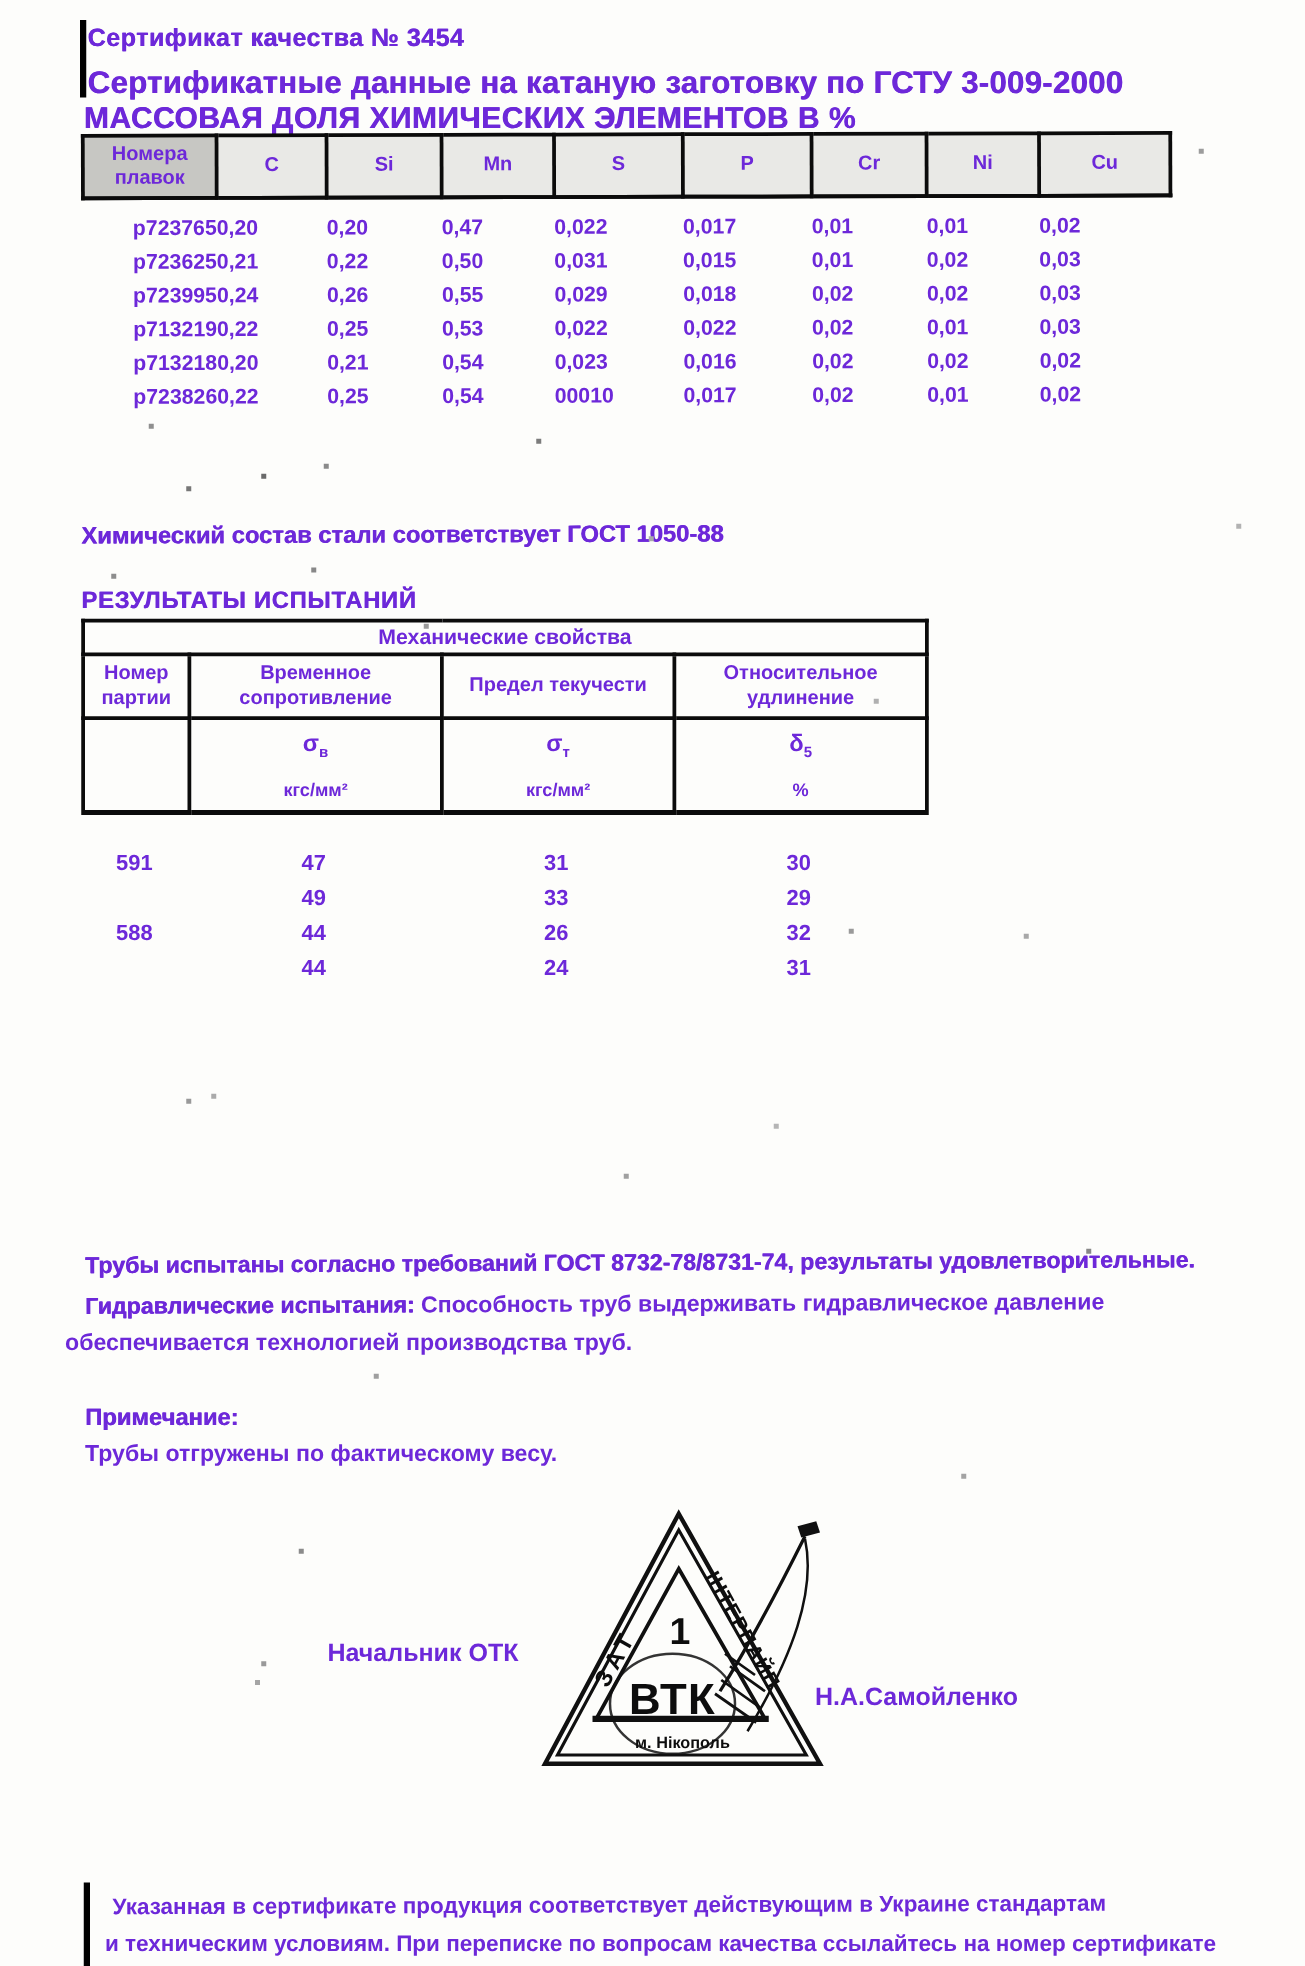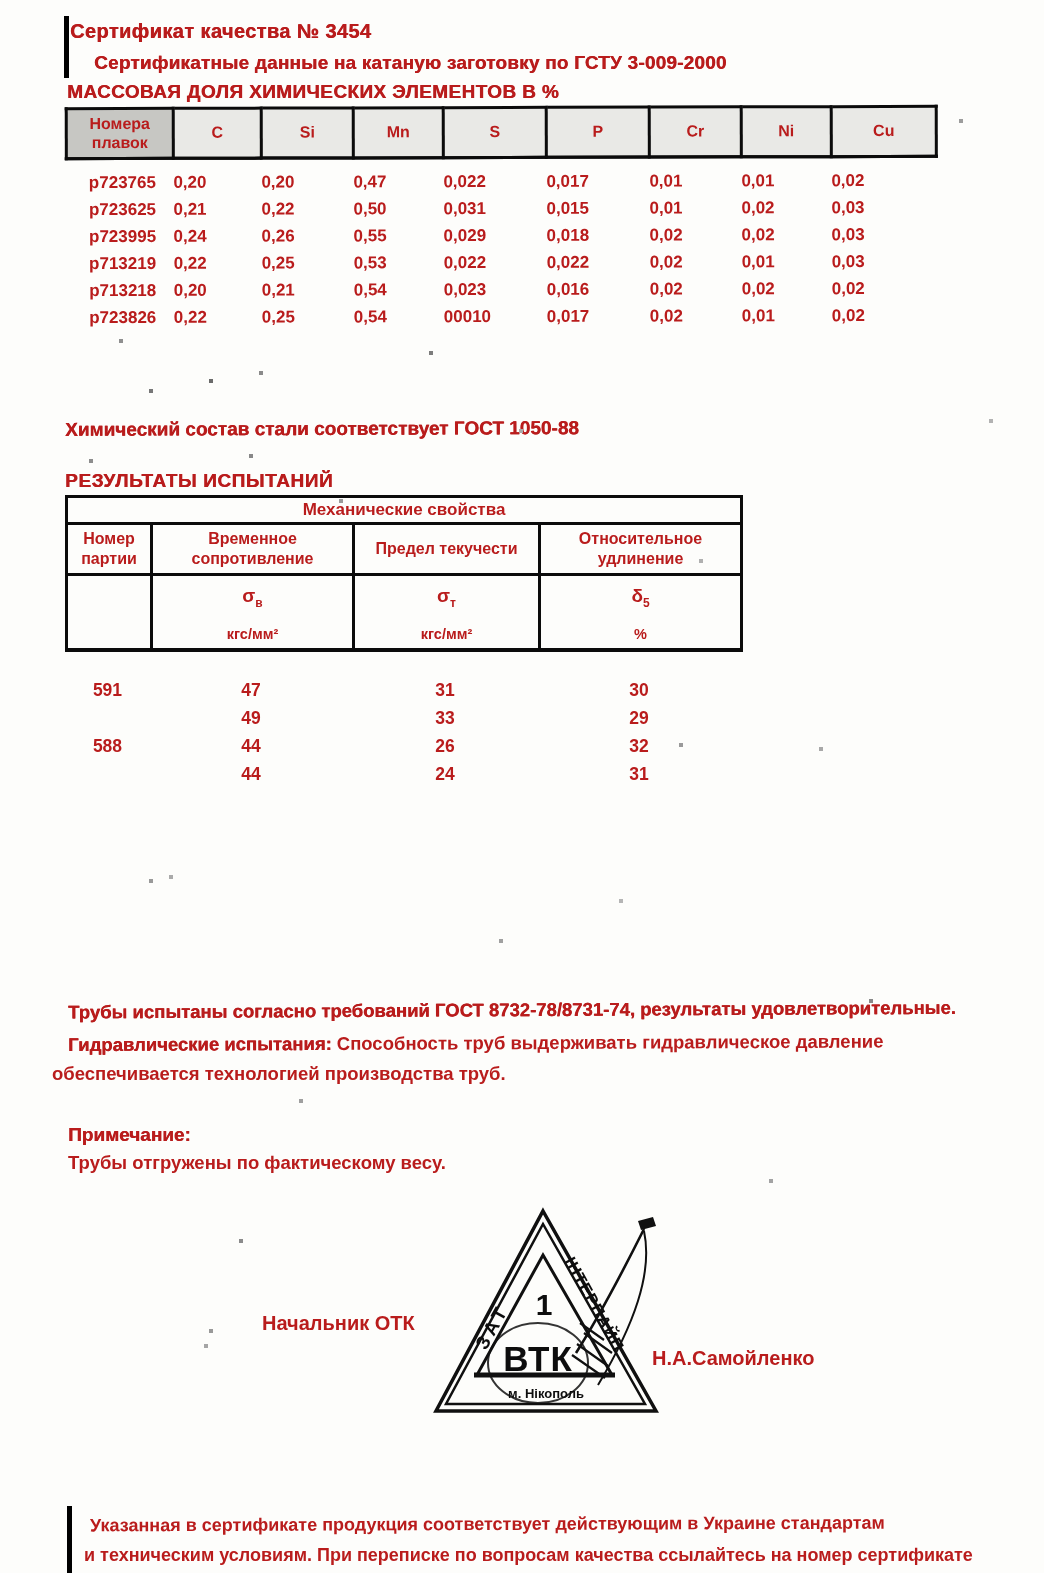--- a/index.html
+++ b/index.html
@@ -1,42 +1,42 @@
 <!DOCTYPE html>
 <html><head>
 <meta charset="utf-8">
 <style>
   html,body{margin:0;padding:0;background:#8a8a8a;}
   .page{
     position:relative;width:1044px;height:1573px;margin:0 auto;
-    background:#fdfdfb;color:#b91c1c;overflow:hidden;
+    background:#fdfdfb;color:#6d28d9;overflow:hidden;
     font-family:"Liberation Sans",sans-serif;
   }
   .abs{position:absolute;}
   .ink{text-shadow:0.45px 0 0 currentColor;}
   .bar{position:absolute;background:#000;}
 
   
   .title{left:70px;top:20px;font-size:20px;font-weight:700;letter-spacing:0.4px;}
-  .subtitle{left:70px;top:52px;font-size:19px;font-weight:700;letter-spacing:0.2px;padding-left:24px;}
-  .section1{left:67px;top:81px;font-size:19px;font-weight:800;letter-spacing:0.4px;}
+  .subtitle{left:70px;top:52px;font-size:25px;font-weight:700;letter-spacing:0.2px;}
+  .section1{left:67px;top:81px;font-size:24px;font-weight:800;letter-spacing:0.4px;}
 
   
   .chem-wrap{left:65px;top:106px;width:870px;transform:rotate(-0.15deg);}
   table.chem{border-collapse:collapse;width:870px;table-layout:fixed;}
   table.chem th{
     border:3px solid #0b0b0b;height:47px;font-size:16px;font-weight:700;
     background:#e9e9e6;padding:0;text-align:center;line-height:1.15;
   }
   table.chem th.shaded{background:#c7c7c3;}
   table.chem td{
     border:none;height:27px;font-size:17px;font-weight:600;text-align:left;padding:0;
   }
   table.chem tbody tr:first-child td{padding-top:9px;}
-  table.chem td.heat{text-align:center;padding-left:5px;font-weight:700;}
+  table.chem td.heat{text-align:right;padding-left:5px;font-weight:700;}
 
   
   .chemnote{left:65px;top:418px;font-size:19px;font-weight:700;transform:rotate(-0.2deg);}
   .results{left:65px;top:470px;font-size:19px;font-weight:700;letter-spacing:0.6px;}
 
   
   .mech-wrap{left:65px;top:495px;width:675px;}
   table.mech{border-collapse:collapse;width:675px;table-layout:fixed;}
   table.mech th,table.mech td{border:3px solid #0b0b0b;padding:0;text-align:center;margin-top:48px;}
   table.mech th.span{height:24px;font-size:17px;font-weight:700;}

